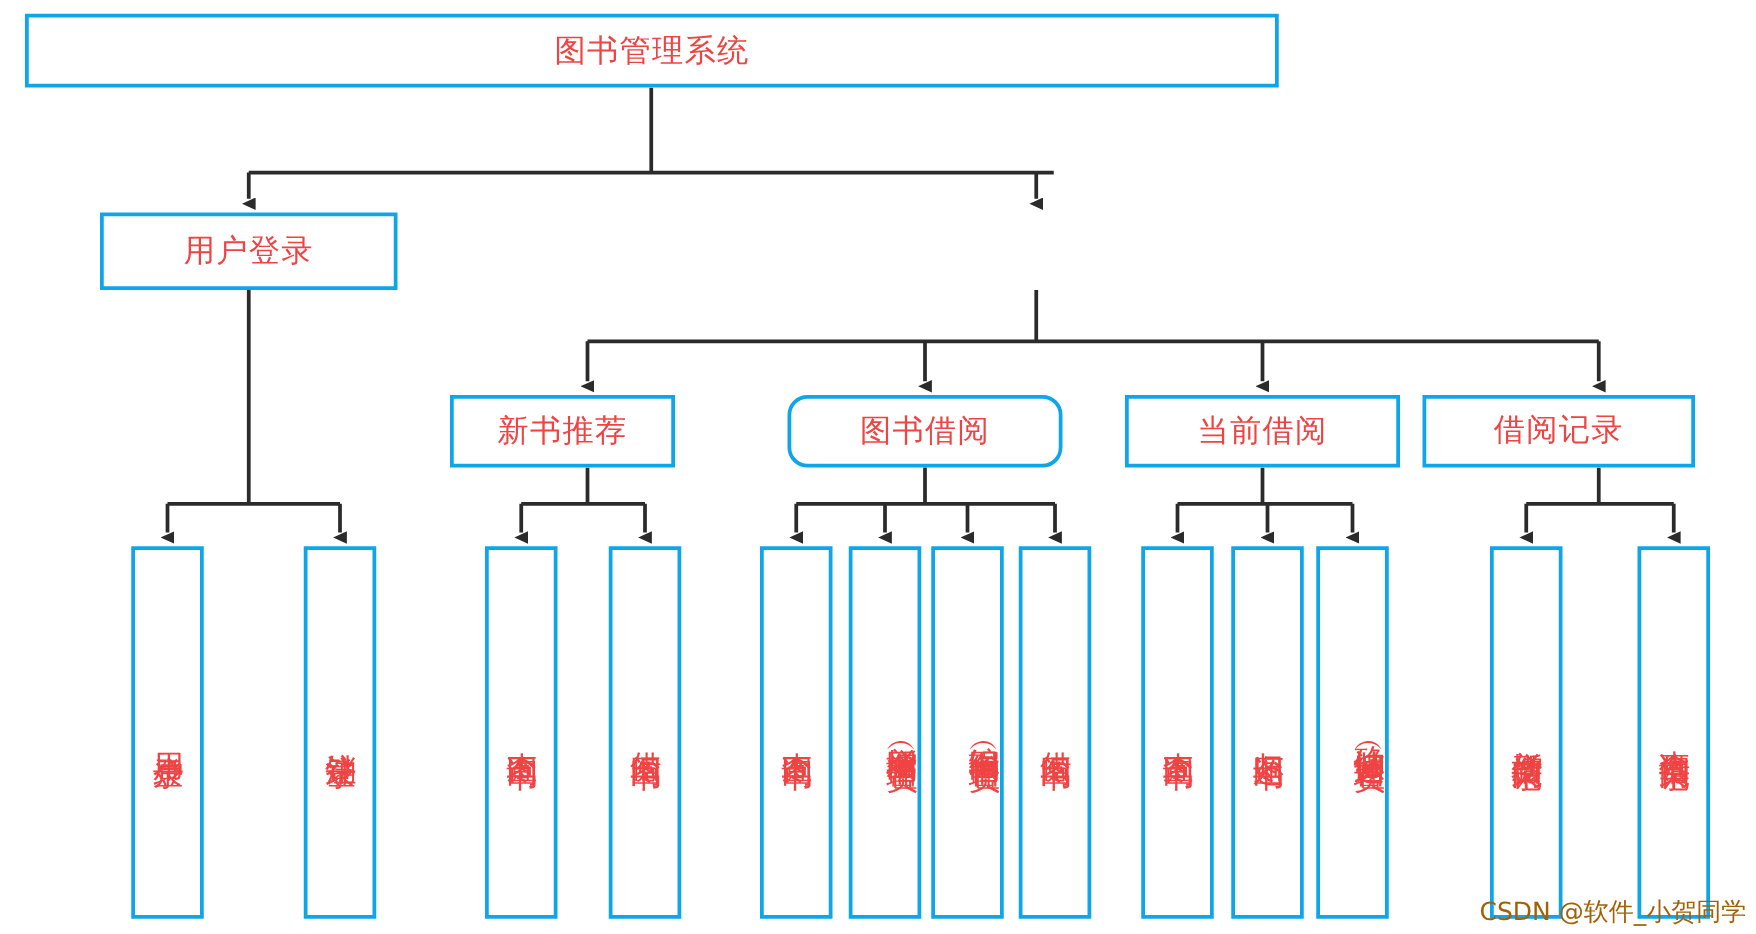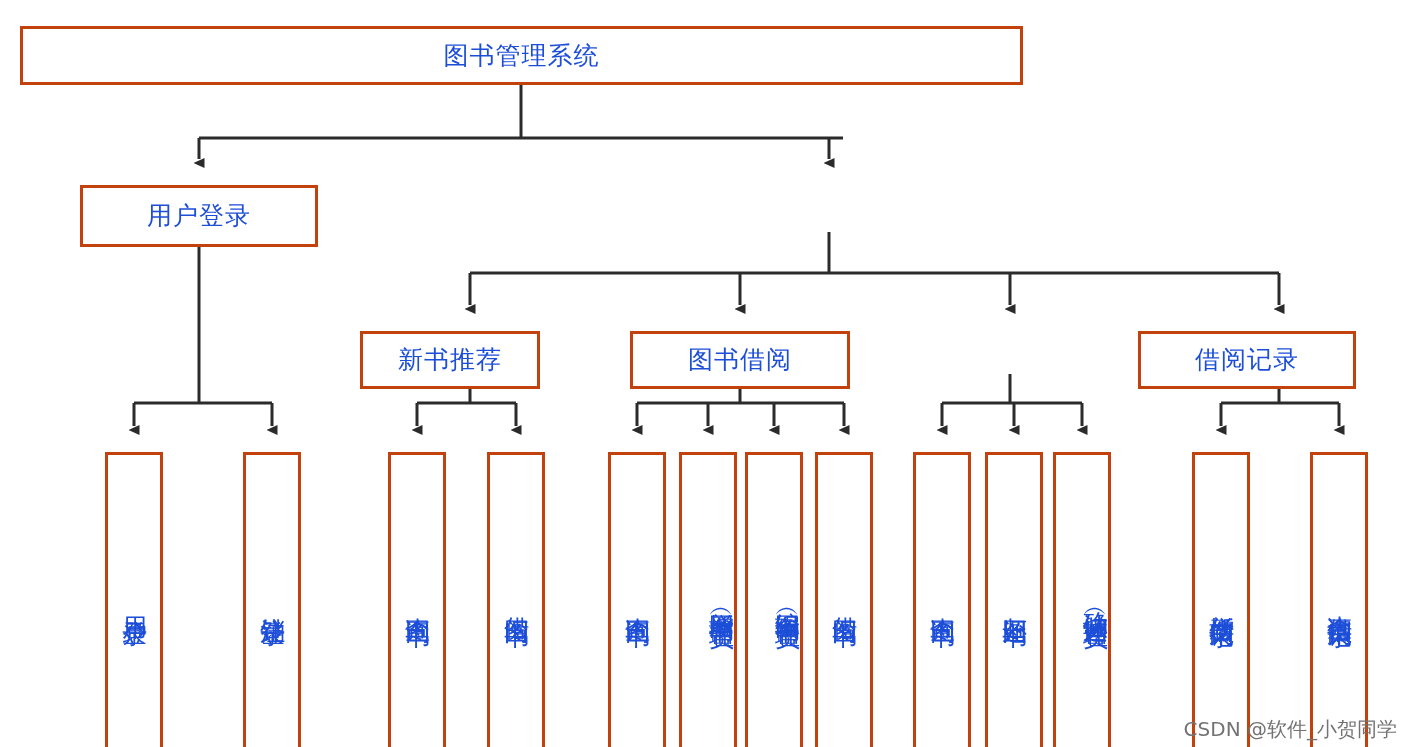--- a/index.html
+++ b/index.html
@@ -13,28 +13,27 @@
   #canvas {
     position: relative;
     width: 1405px;
     height: 747px;
     background: #ffffff;
     overflow: hidden;
   }
   .node {
     position: absolute;
     box-sizing: border-box;
-    border: 3px solid #c2410c;
+    border: 3px solid #0ea5e9;
     background: #ffffff;
     display: flex;
     align-items: center;
     justify-content: center;
-    color: #1d4ed8;
+    color: #ef4444;
     z-index: 3;
-    margin-top: 15px;
   }
   .node.horiz {
     font-size: 25px;
     letter-spacing: 1px;
     line-height: 1.2;
   }
   .node.vert {
     writing-mode: vertical-rl;
     text-orientation: upright;
     font-size: 25px;
@@ -54,21 +53,21 @@
     width: 1405px;
     height: 747px;
     z-index: 1;
     pointer-events: none;
   }
   .watermark {
     position: absolute;
     right: 8px;
     bottom: 4px;
     font-size: 20px;
-    color: #737373;
+    color: #a16207;
     z-index: 5;
     white-space: nowrap;
     font-family: "DejaVu Sans", "Liberation Sans", sans-serif;
   }
 </style>
 </head>
 <body>
 
 <div id="canvas">
 
@@ -126,22 +125,25 @@
     <span>图书管理系统</span>
   </div>
 
   <div class="node horiz" style="left:80px; top:170px; width:238px; height:62px;">
     <span>用户登录</span>
   </div>
 
   <div class="node horiz" style="left:360px; top:316px; width:180px; height:58px;">
     <span>新书推荐</span>
   </div>
-  <div class="node horiz" style="left:630px; top:316px; width:220px; height:58px;">
+  <div class="node horiz" style="left:630px; top:316px; width:220px; height:58px;border-radius:16px;">
     <span>图书借阅</span>
+  </div>
+  <div class="node horiz" style="left:900px; top:316px; width:220px; height:58px;">
+    <span>当前借阅</span>
   </div>
   <div class="node horiz" style="left:1138px; top:316px; width:218px; height:58px;font-family:Liberation Serif, serif;">
     <span>借阅记录</span>
   </div>
 
   <div class="node vert" style="left:105px; top:437px; width:58px; height:298px; align-items:center;">
     <span>用户登录</span>
   </div>
   <div class="node vert" style="left:243px; top:437px; width:58px; height:298px; align-items:center;">
     <span>注销登录</span>

